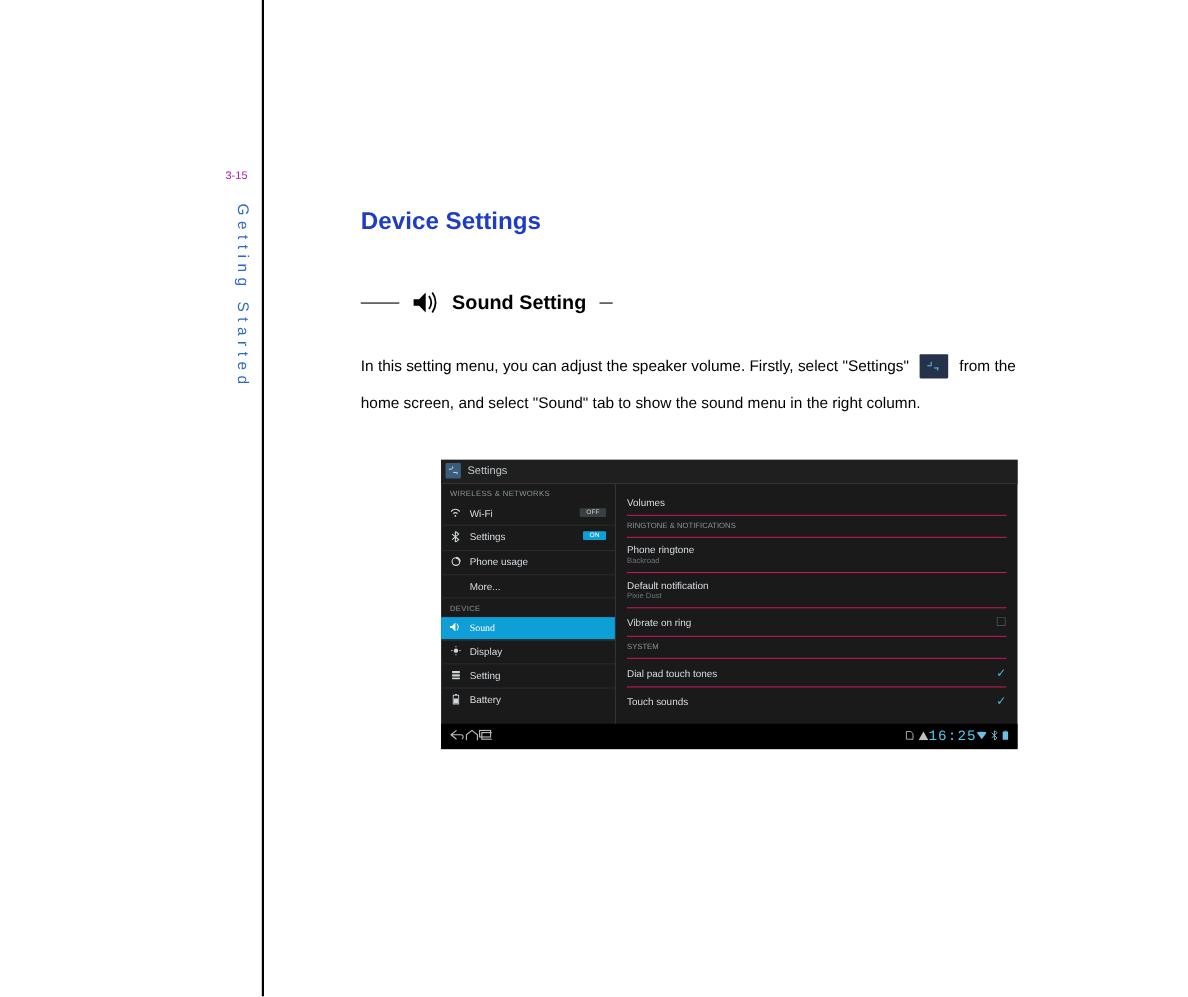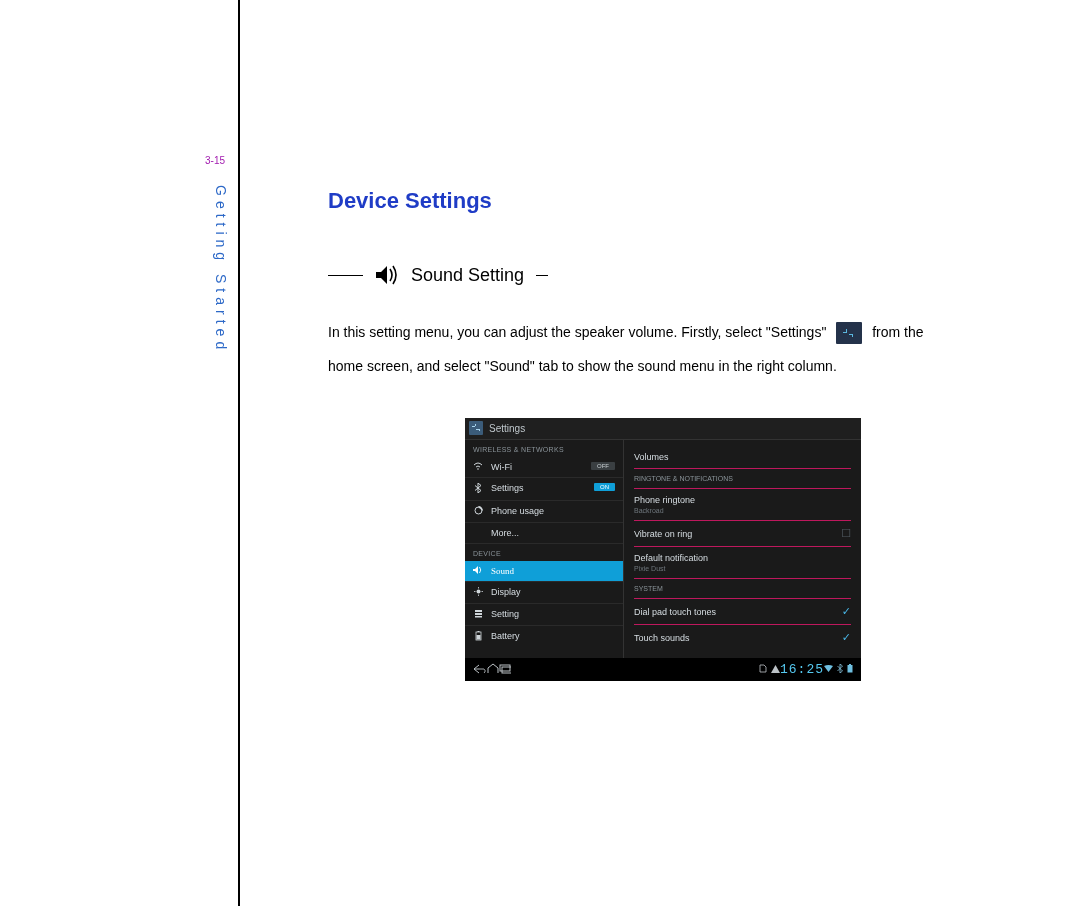--- a/index.html
+++ b/index.html
@@ -70,21 +70,21 @@
     border-bottom: 1px solid #000;
     width: 12px;
   }
   .speaker-icon {
     display: inline-flex;
     align-items: center;
     justify-content: center;
   }
   .subheading {
     font-size: 18px;
-    font-weight: normal;
+    font-weight: bold;
     color: #000;
   }
   .body-text {
     font-size: 14px;
     color: #000;
     line-height: 2.4;
     margin-top: 30px;
     text-align: justify;
   }
   .inline-icon {
@@ -97,21 +97,21 @@
     justify-content: center;
     border-radius: 1px;
     margin: 0 6px;
     font-size: 9px;
     color: #3fa7d6;
   }
 
   
   .device-shot {
     margin: 35px auto 0 auto;
-    width: 396px;
+    width: 524px;
     background: #1a1a1a;
     font-family: Arial, sans-serif;
     color: #bfc7cc;
   }
   .titlebar {
     display: flex;
     align-items: center;
     gap: 6px;
     padding: 3px 4px 4px 4px;
     background: #1f1f1f;
@@ -370,28 +370,28 @@
             <span>Volumes</span>
           </div>
           <div class="right-row head">RINGTONE &amp; NOTIFICATIONS</div>
           <div class="right-row">
             <div>
               <div>Phone ringtone</div>
               <div class="sub">Backroad</div>
             </div>
           </div>
           <div class="right-row">
-            <span>Vibrate on ring</span>
-            <span class="check dim">☐</span>
-          </div>
-          <div class="right-row">
             <div>
               <div>Default notification</div>
               <div class="sub">Pixie Dust</div>
             </div>
+          </div>
+          <div class="right-row">
+            <span>Vibrate on ring</span>
+            <span class="check dim">☐</span>
           </div>
           <div class="right-row head">SYSTEM</div>
           <div class="right-row">
             <span>Dial pad touch tones</span>
             <span class="check">✓</span>
           </div>
           <div class="right-row" style="border-bottom:none">
             <span>Touch sounds</span>
             <span class="check">✓</span>
           </div>

